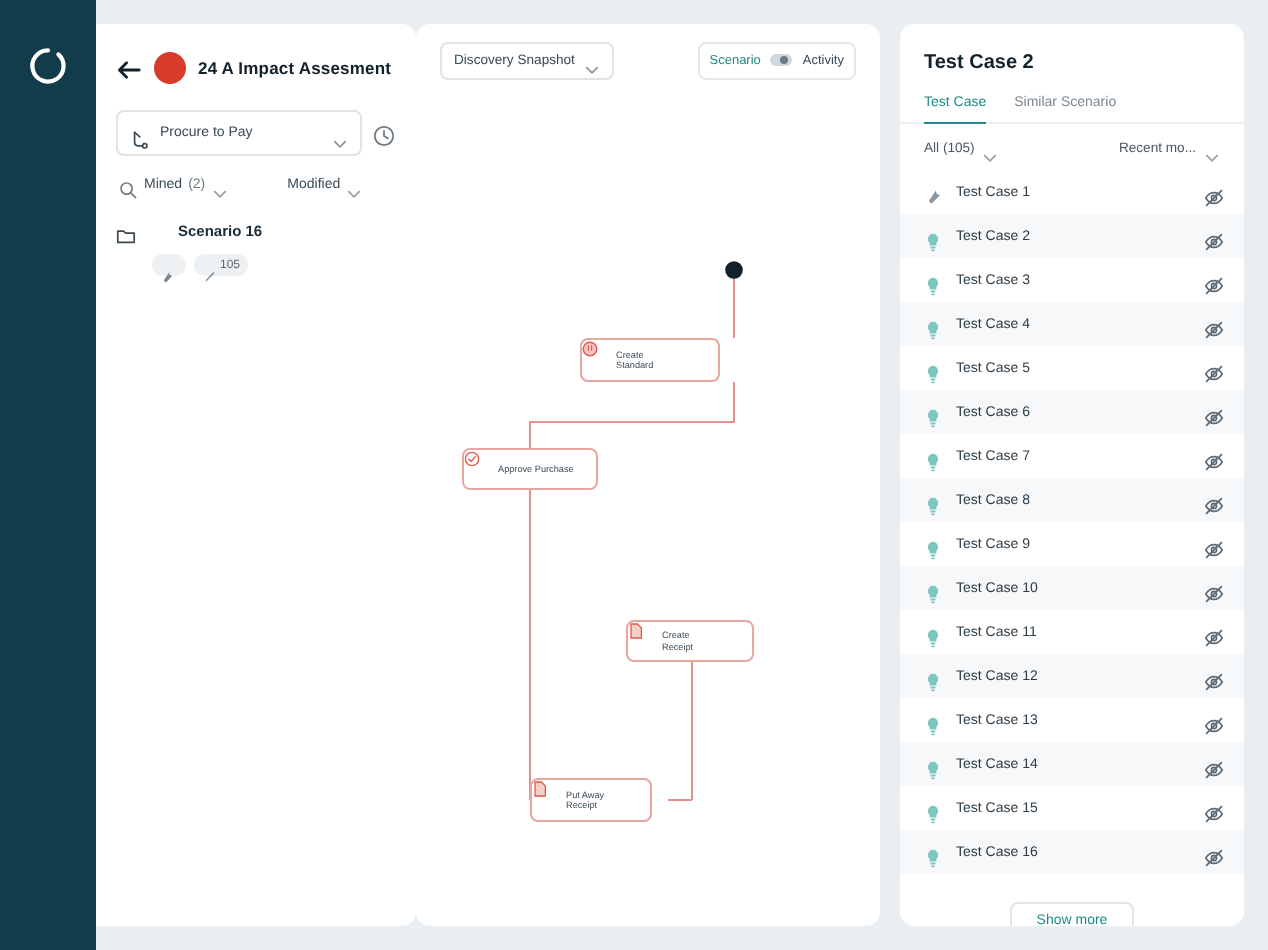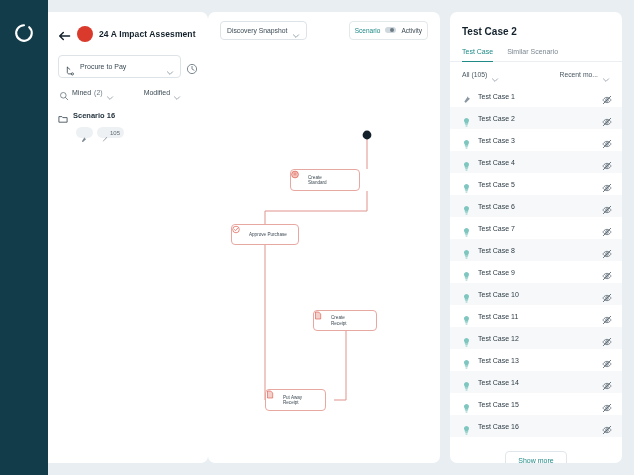--- a/index.html
+++ b/index.html
@@ -51,21 +51,21 @@
   .mini-ico { width: 10px; height: 10px; flex: 0 0 10px; }
   .chev { width: 8px; height: 8px; flex: 0 0 8px; }
   .clock-btn { width: 12px; height: 12px; flex: 0 0 12px; cursor: pointer; }
 
   .filter-row { display: flex; align-items: center; margin-bottom: 13px; padding-left: 1px; }
   .filter-chip { display: flex; align-items: center; gap: 3px; cursor: pointer; }
   .filter-chip .t { font-size: 7px; color: #3b4a54; }
   .filter-chip .c { font-size: 7px; color: #6d7c86; }
   .filter-gap { width: 30px; }
 
-  .tree-item { display: flex; align-items: center; gap: 5px; margin-bottom: 7px; }
+  .tree-item { display: flex; align-items: center; gap: 21px; margin-bottom: 7px; }
   .tree-item .t { font-size: 7.5px; font-weight: bold; color: #1d2d38; }
   .badge-row { display: flex; gap: 4px; padding-left: 18px; }
   .badge {
     height: 11px; border-radius: 5.5px; background: #eef1f3;
     display: flex; align-items: center; gap: 2px; padding: 0 4px;
     cursor: pointer;
   }
   .badge .bt { font-size: 6px; color: #5d6a74; }
 
   

